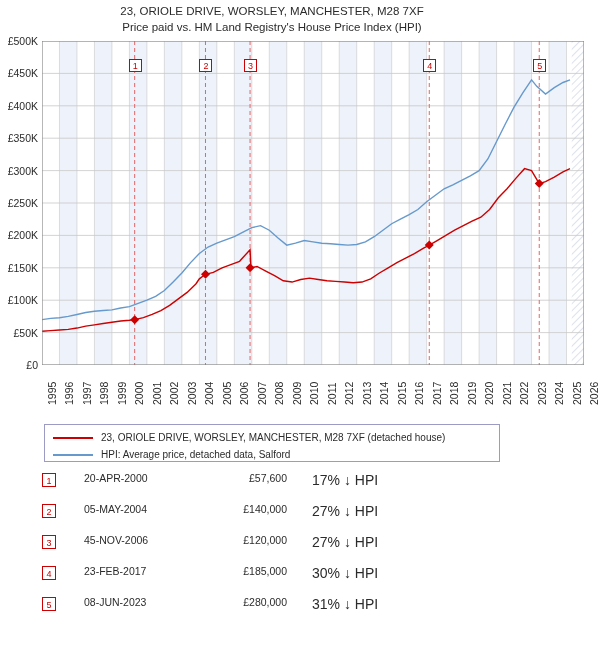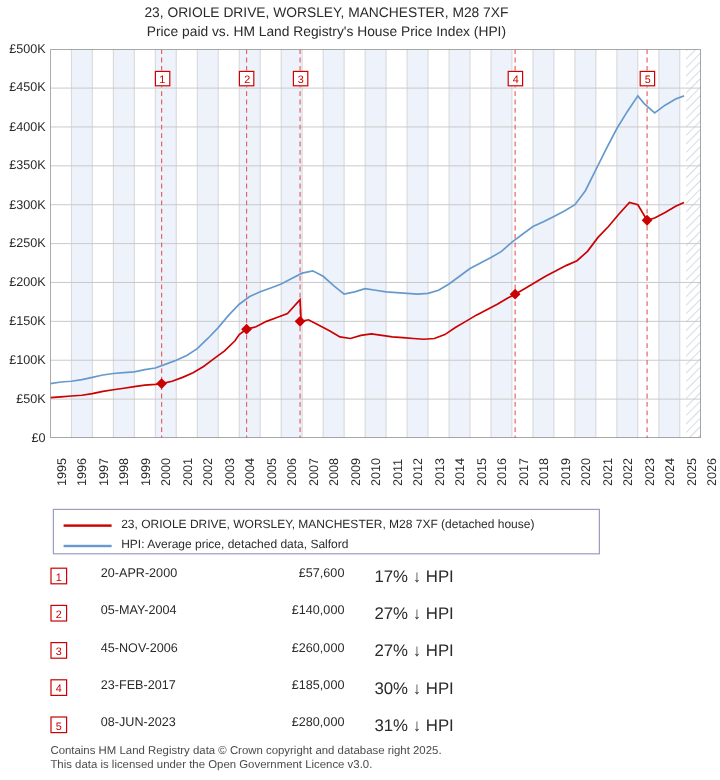--- a/index.html
+++ b/index.html
@@ -326,35 +326,31 @@
       </div>
       <div class="sale-row">
         <span class="sale-idx">2</span>
         <span class="sale-date">05-MAY-2004</span>
         <span class="sale-price">£140,000</span>
         <span class="sale-hpi">27% ↓ HPI</span>
       </div>
       <div class="sale-row">
         <span class="sale-idx">3</span>
         <span class="sale-date">45-NOV-2006</span>
-        <span class="sale-price">£260,000</span>
+        <span class="sale-price">£120,000</span>
         <span class="sale-hpi">27% ↓ HPI</span>
       </div>
       <div class="sale-row">
         <span class="sale-idx">4</span>
         <span class="sale-date">23-FEB-2017</span>
         <span class="sale-price">£185,000</span>
         <span class="sale-hpi">30% ↓ HPI</span>
       </div>
       <div class="sale-row">
         <span class="sale-idx">5</span>
         <span class="sale-date">08-JUN-2023</span>
         <span class="sale-price">£280,000</span>
         <span class="sale-hpi">31% ↓ HPI</span>
       </div>
     </div>
 
-  <div id="footer">
-    <div>Contains HM Land Registry data © Crown copyright and database right 2025.</div>
-    <div>This data is licensed under the Open Government Licence v3.0.</div>
-  </div>
 
 </div>
 
 </body></html>

